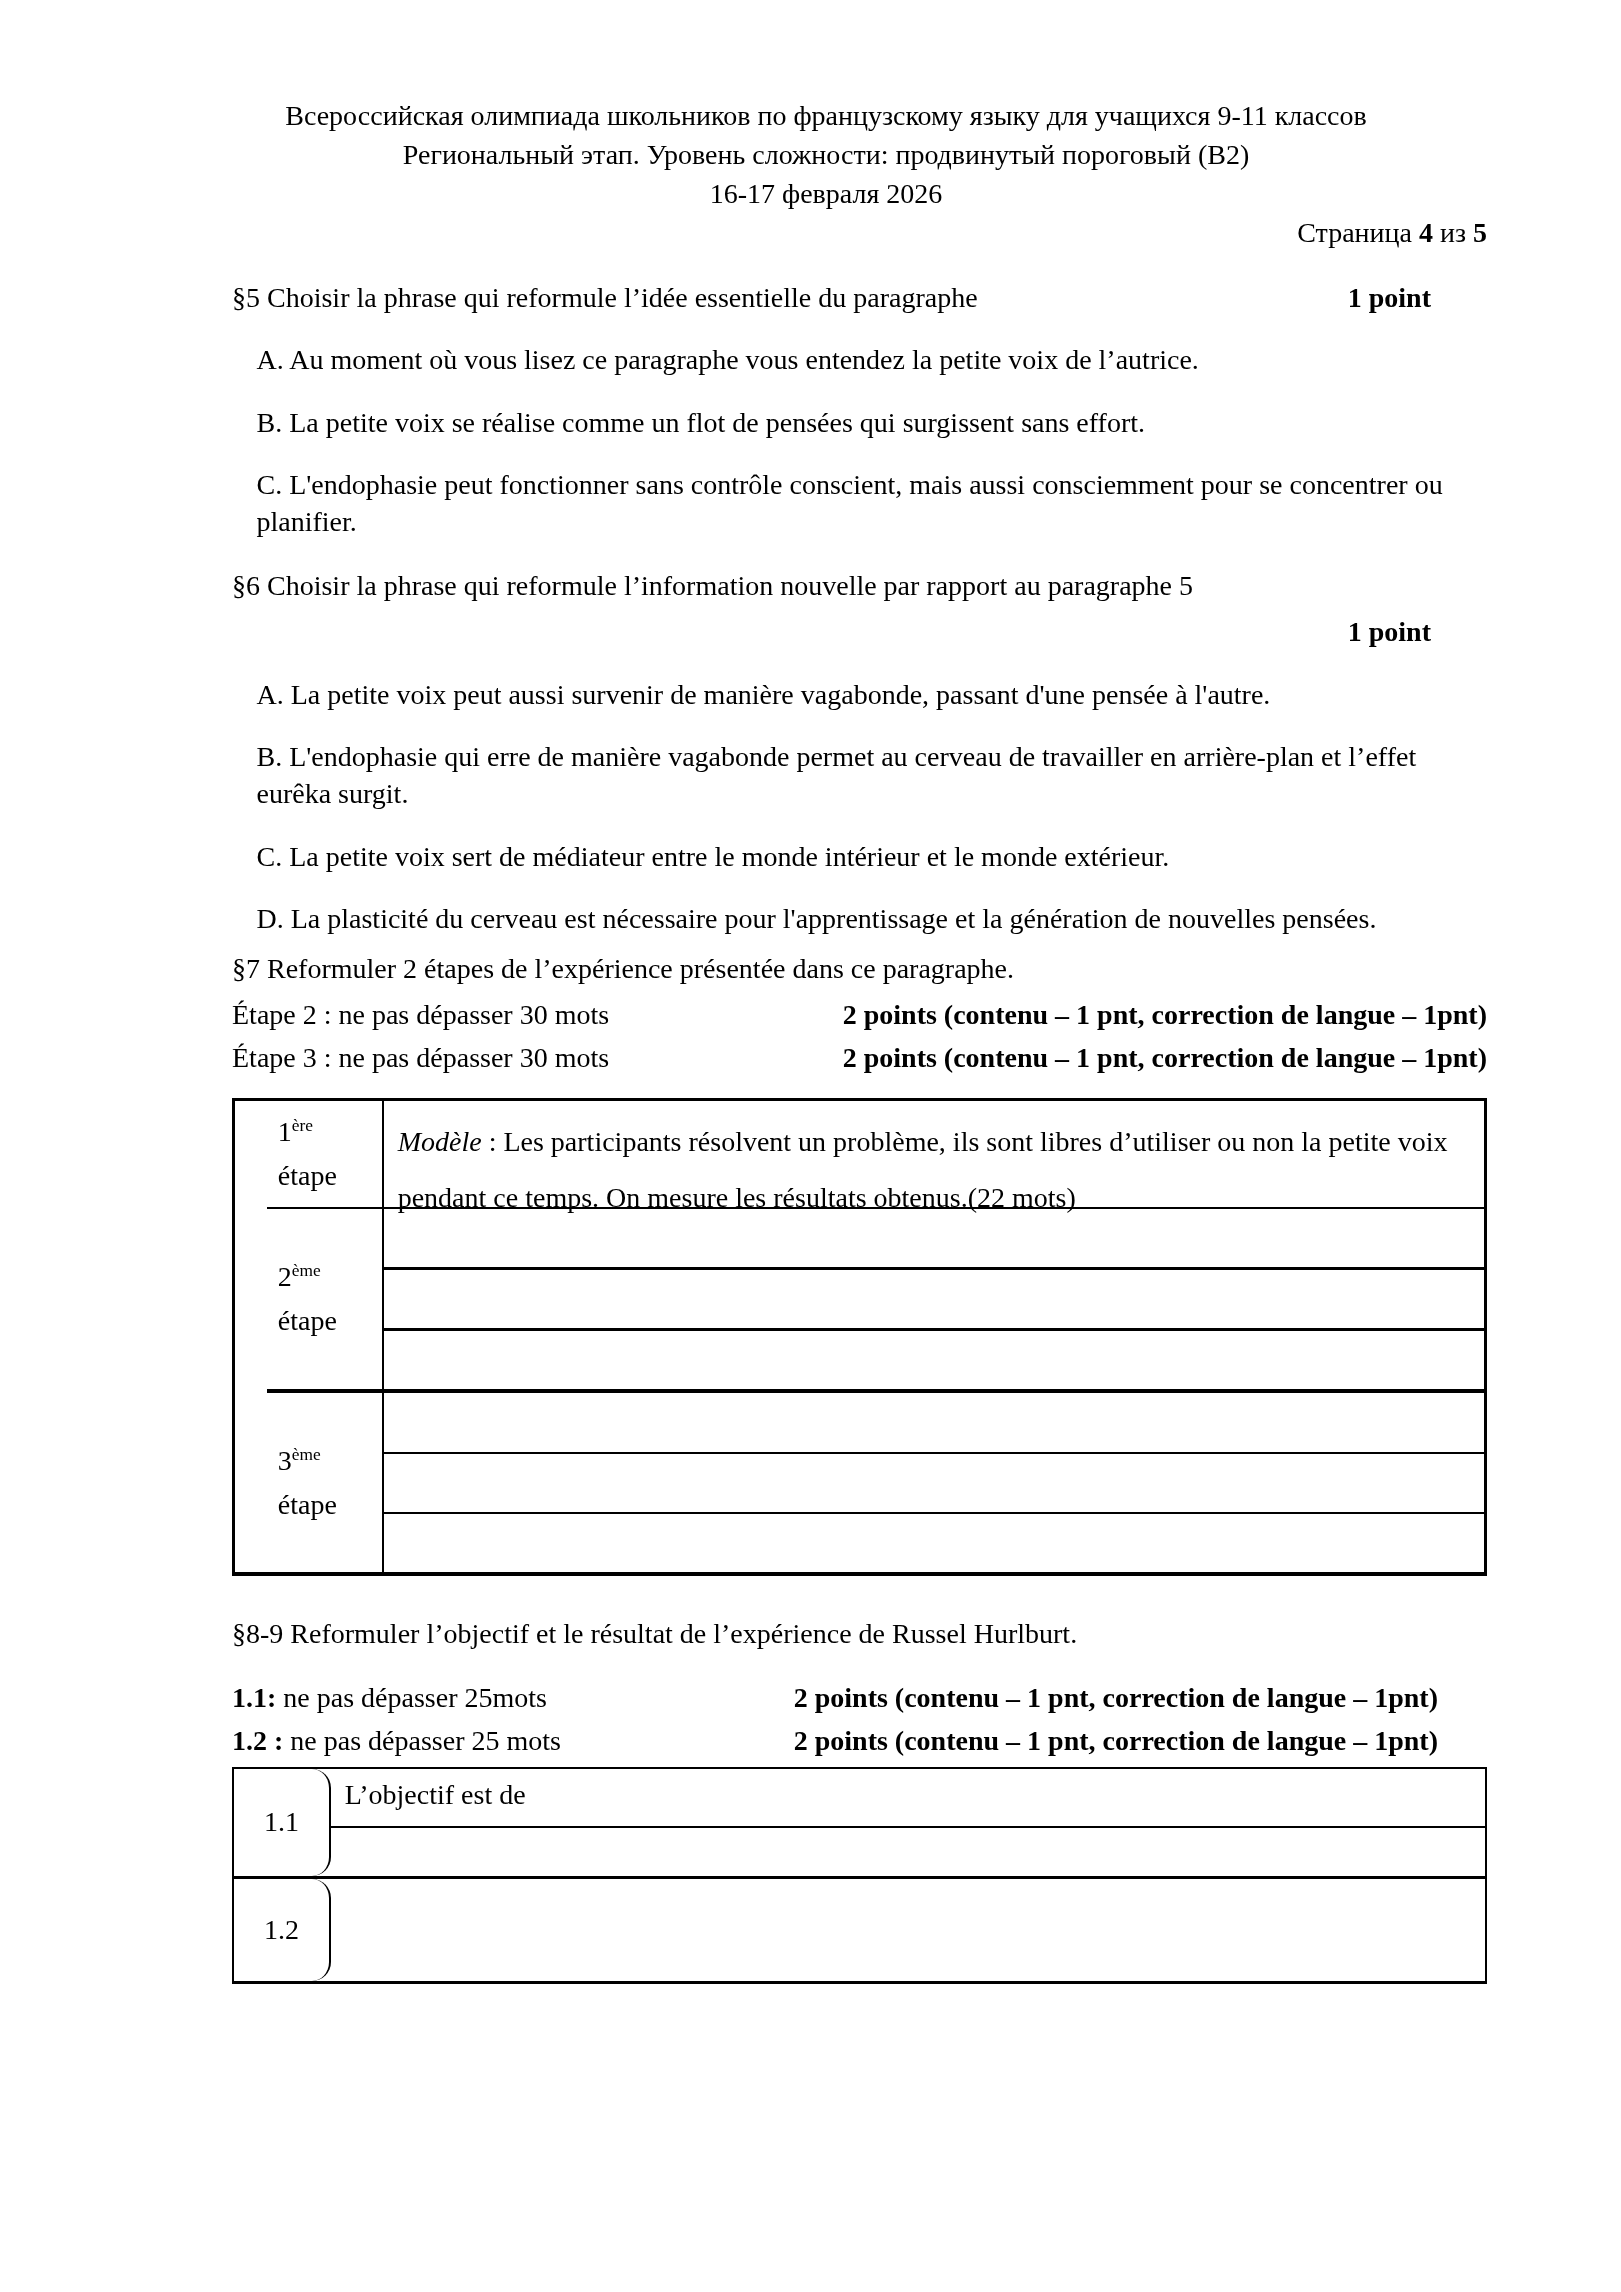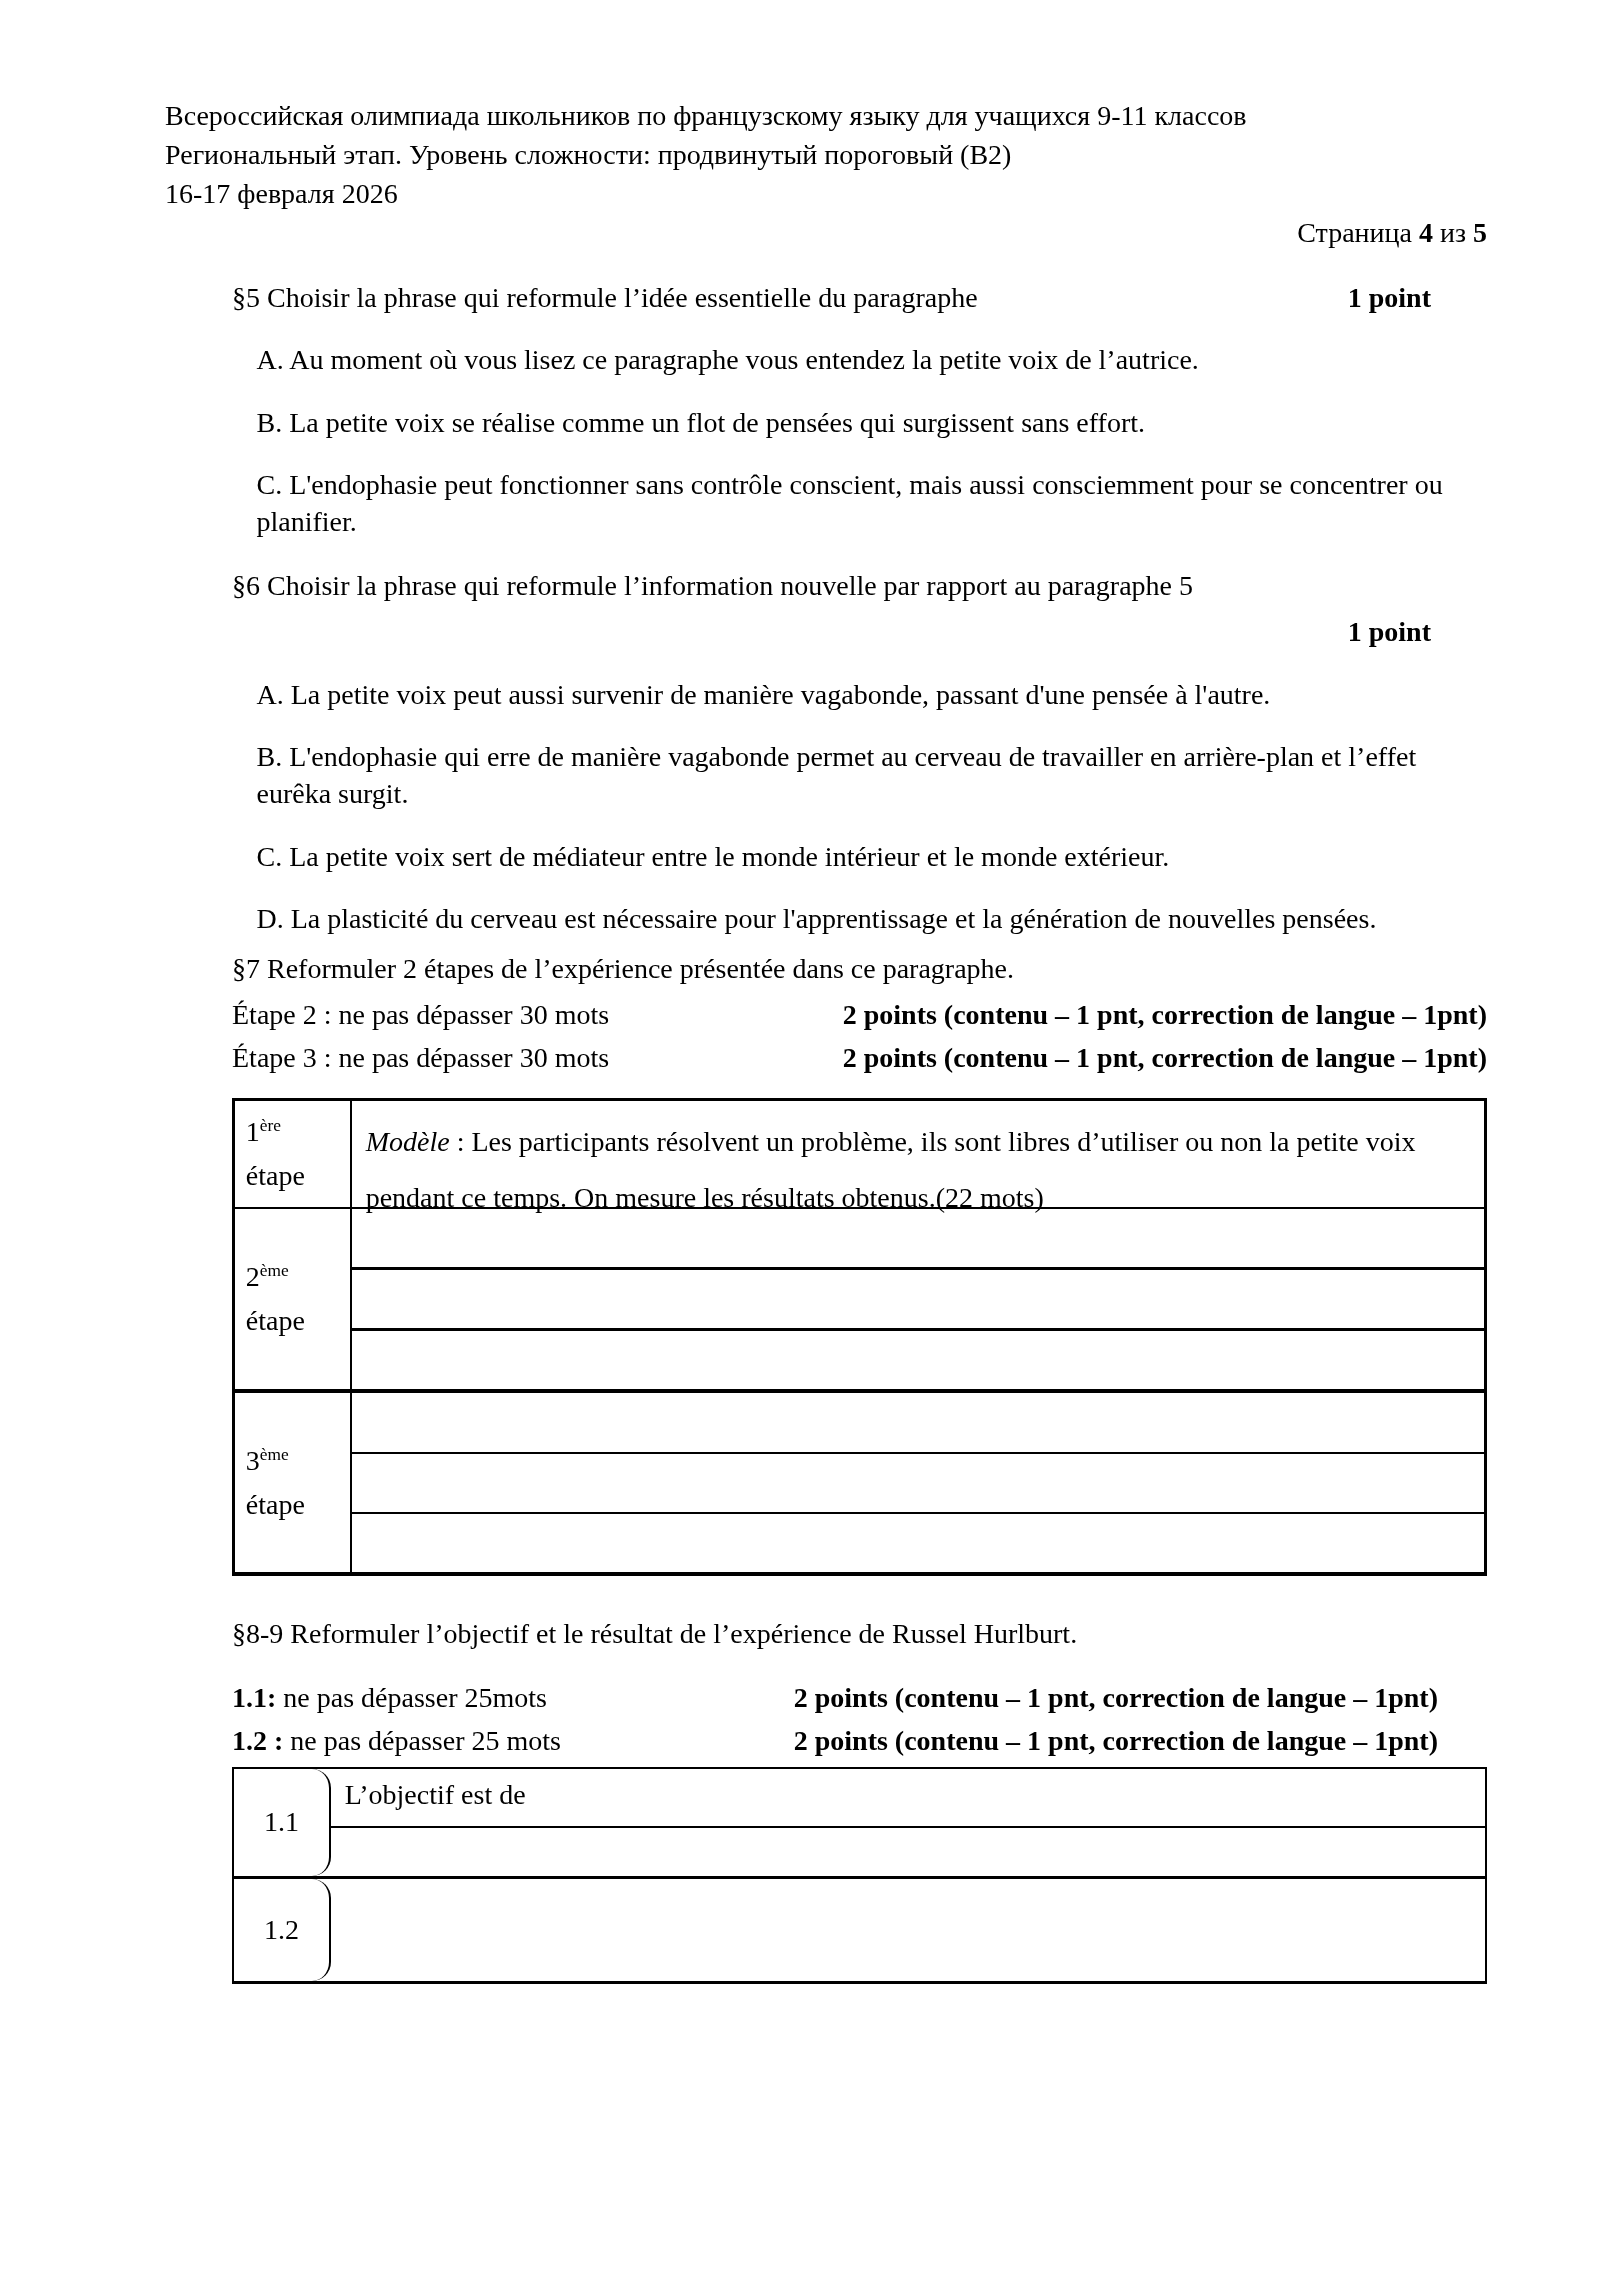--- a/index.html
+++ b/index.html
@@ -9,21 +9,21 @@
     background:#ffffff;
     color:#000;
     font-family:"Liberation Serif", serif;
     font-size:28px;
     box-sizing:border-box;
     padding:96px 134px 0 232px;
     overflow:hidden;
   }
   
   .doc-header{margin-left:-67px;}
-  .h-line{text-align:left;line-height:39px;}
+  .h-line{text-align:center;line-height:39px;}
   .page-num{text-align:right;line-height:39px;}
   .page-num b{font-weight:bold;}
   
   .q-title-row{display:flex;justify-content:space-between;line-height:37px;margin-top:26.5px;}
   .pts-right{font-weight:bold;padding-right:56px;white-space:nowrap;}
   .pts-line{text-align:right;font-weight:bold;line-height:37px;margin-top:9.8px;padding-right:56px;}
   .q-title{line-height:37px;}
   .mt13{margin-top:12.7px;}
   .mt40{margin-top:39px;}
   
@@ -33,21 +33,21 @@
   .instr-row.first{margin-top:5.9px;}
   .instr-row .ipts{font-weight:bold;white-space:nowrap;}
   .instr-row.q89 .ipts{margin-right:49px;}
   .instr-row .inum{font-weight:bold;}
   .mt24{margin-top:23.5px;}
   
   .etapes-table{
     margin-top:19.6px;width:1255px;box-sizing:border-box;
     border:3.9px solid #000;border-bottom-width:4.9px;
   }
-  .t1-row{display:flex;box-sizing:border-box;}
+  .t1-row{display:flex;box-sizing:border-box;margin-left:32px;}
   .t1-row.r2{border-top:2.9px solid #000;}
   .t1-row.r3{border-top:4.9px solid #000;}
   .t1-label{
     width:117px;box-sizing:border-box;border-right:2.9px solid #000;
     display:flex;flex-direction:column;justify-content:center;
     padding-left:10.8px;line-height:44px;flex-shrink:0;
   }
   .t1-label sup{font-size:0.62em;line-height:0;}
   .t1-content{flex:1;display:flex;flex-direction:column;}
   .r1 .t1-content{display:block;padding:12.7px 13.7px 0;line-height:56px;height:93px;}

